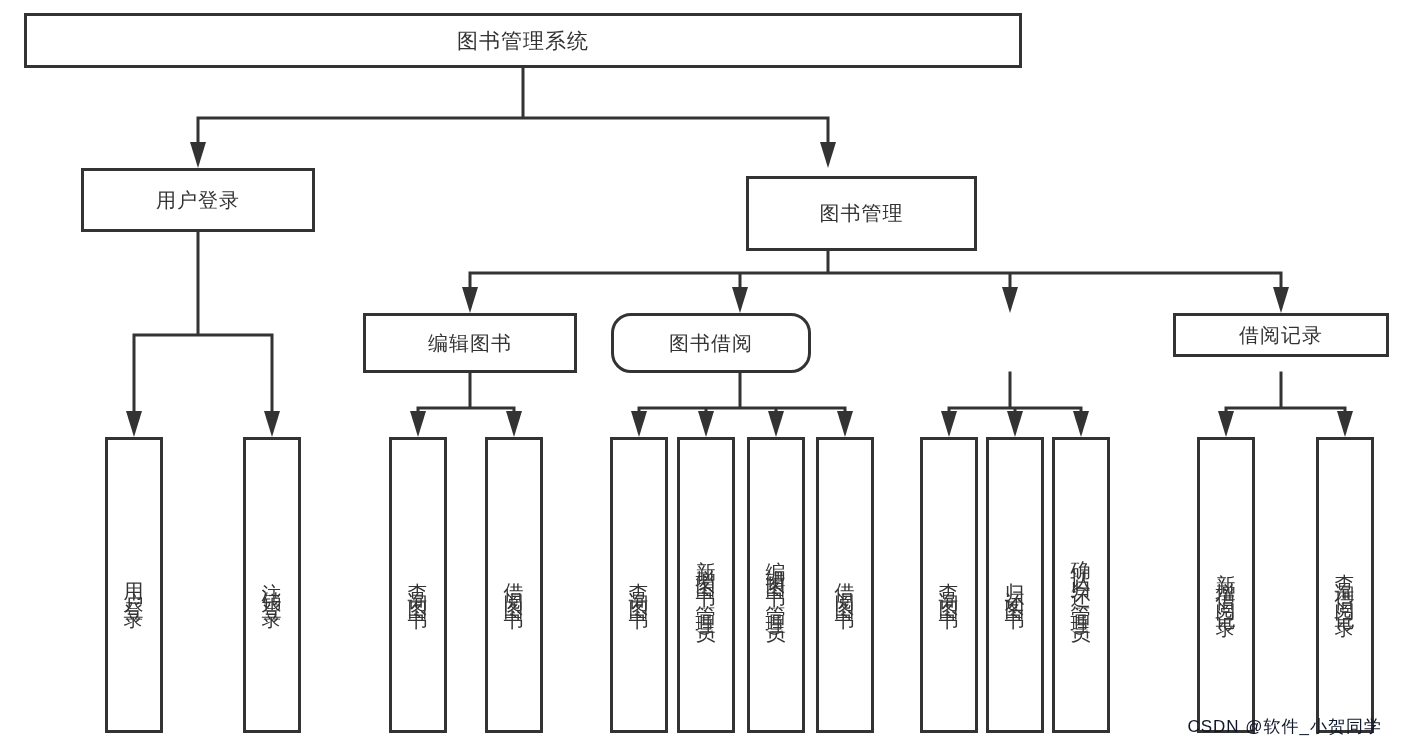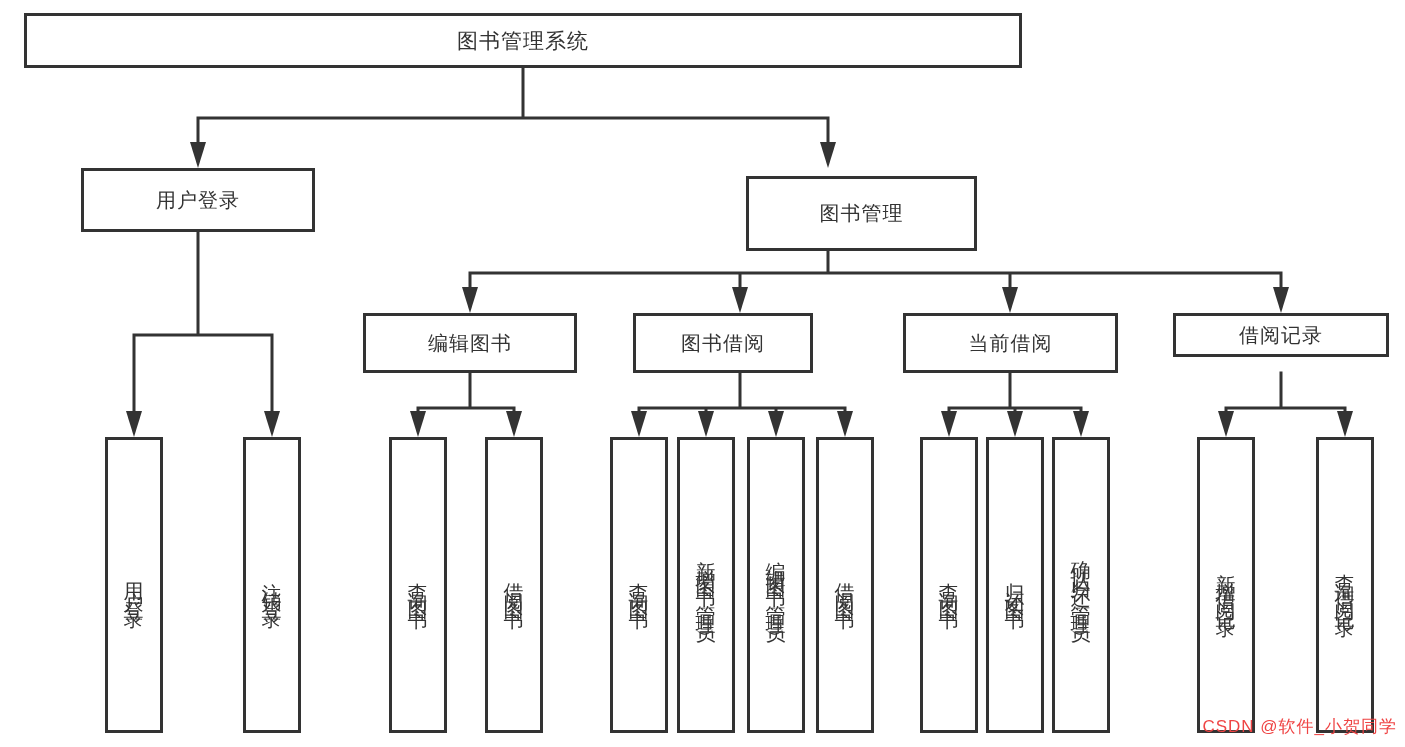--- a/index.html
+++ b/index.html
@@ -40,24 +40,24 @@
     writing-mode: vertical-rl;
     text-orientation: mixed;
     font-size: 20px;
     line-height: 1;
     letter-spacing: 9px;
     white-space: nowrap;
   }
 
   .watermark {
     position: absolute;
-    right: 8px;
+    right: 23px;
     bottom: 9px;
     font-size: 17px;
-    color: #ef4444;
+    color: #0f172a;
     letter-spacing: 1px;
     z-index: 5;
   }
 </style>
 </head>
 <body>
 
 <div class="canvas">
 
   <svg class="connectors" width="1405" height="747" viewBox="0 0 1405 747" aria-hidden="true">
@@ -102,22 +102,21 @@
       <polygon points="1337,411 1353,411 1345,437"></polygon>
     </g>
   </svg>
 
   <div class="node h-node root-node" style="left:24px; top:13px; width:998px; height:55px;">图书管理系统</div>
 
   <div class="node h-node" style="left:81px; top:168px; width:234px; height:64px;">用户登录</div>
   <div class="node h-node" style="left:746px; top:168px; width:231px; height:75px;margin-top:8px;">图书管理</div>
 
   <div class="node h-node" style="left:363px; top:313px; width:214px; height:60px;">编辑图书</div>
-  <div class="node h-node" style="left:633px; top:313px; width:180px; height:60px;">图书借阅</div>
-  <div class="node h-node" style="left:903px; top:313px; width:215px; height:60px;">当前借阅</div>
+  <div class="node h-node" style="left:611px; top:313px; width:200px; height:60px;border-radius:20px;">图书借阅</div>
   <div class="node h-node" style="left:1173px; top:313px; width:216px; height:44px;">借阅记录</div>
 
   <div class="node v-node" style="left:105px; top:437px; width:58px; height:296px;">
     <span>用户登录</span>
   </div>
   <div class="node v-node" style="left:243px; top:437px; width:58px; height:296px;">
     <span>注销登录</span>
   </div>
   <div class="node v-node" style="left:389px; top:437px; width:58px; height:296px;">
     <span>查询图书</span>

